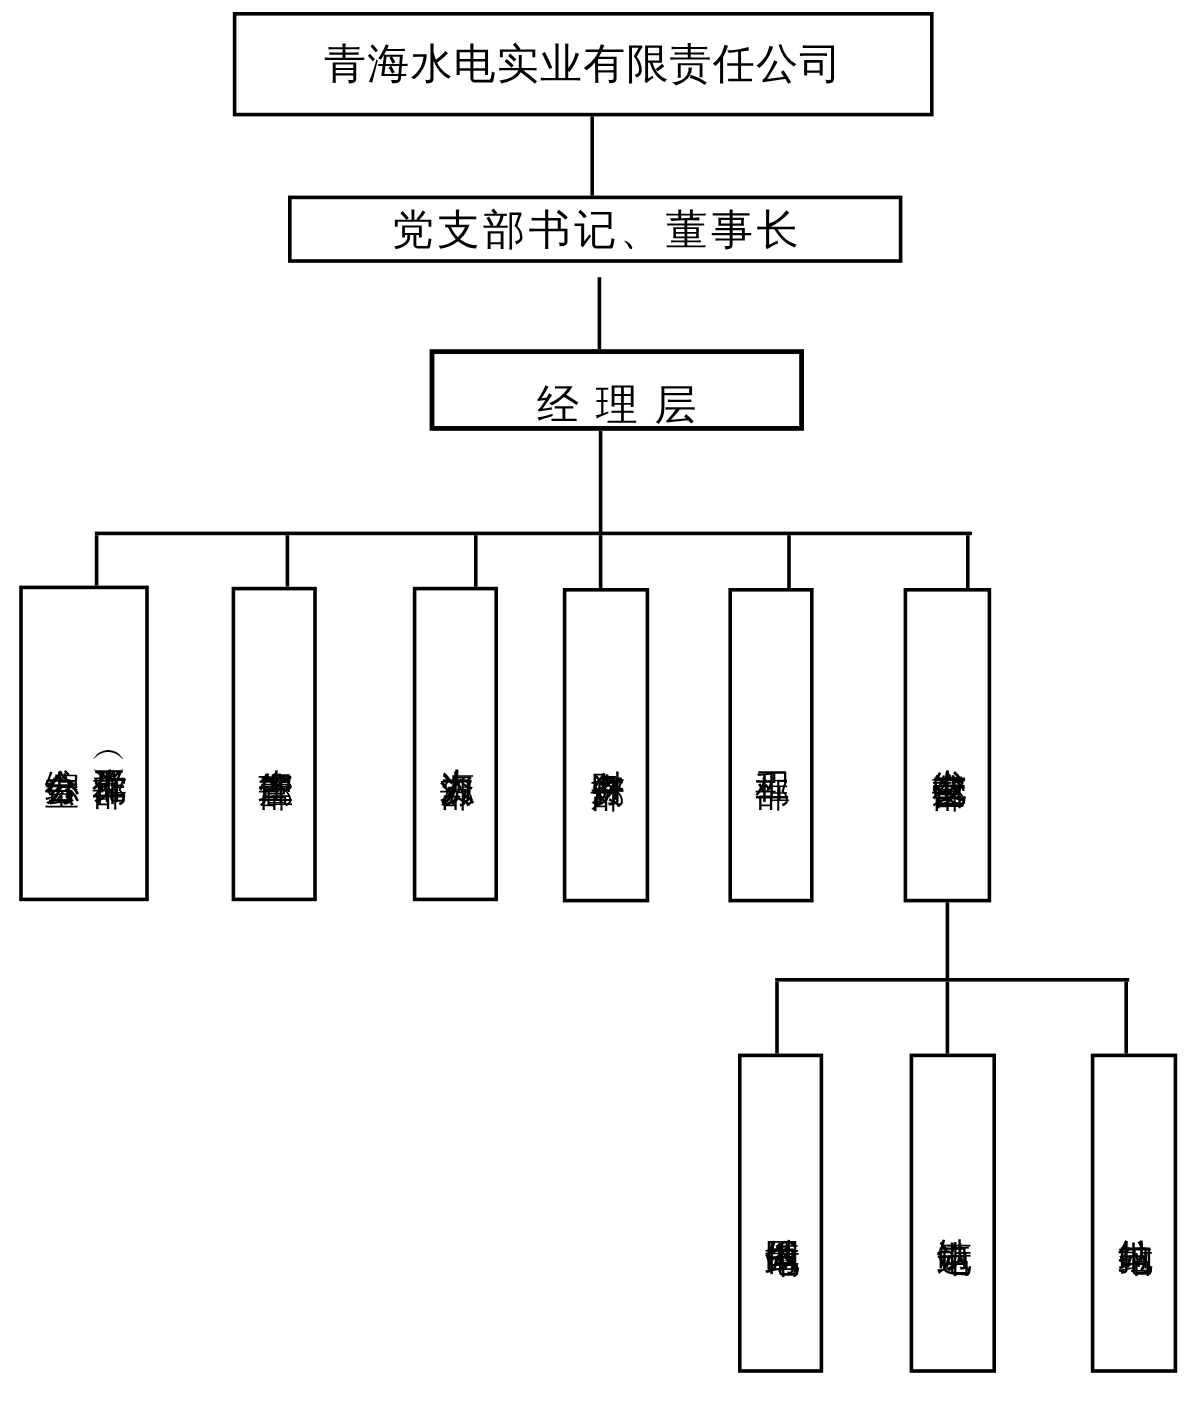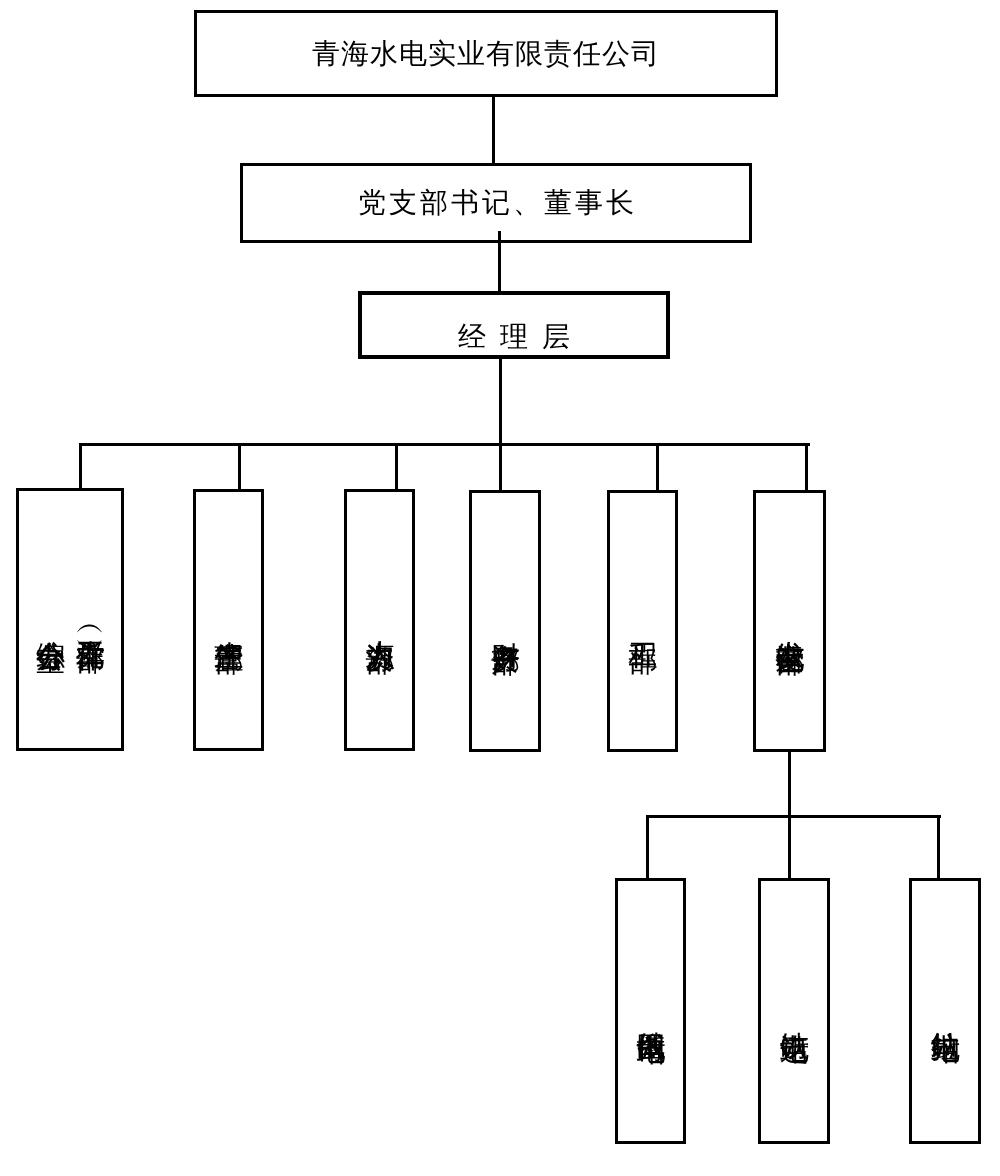--- a/index.html
+++ b/index.html
@@ -21,21 +21,21 @@
     position: absolute;
     box-sizing: border-box;
     border: 3px solid #000000;
     background: #ffffff;
     display: flex;
     align-items: center;
     justify-content: center;
     text-align: center;
   }
   .hbox {
-    font-size: 28px;
+    font-size: 35px;
     letter-spacing: 1px;
     white-space: nowrap;
   }
   .vbox {
     font-size: 29px;
   }
   .vtext {
     writing-mode: vertical-rl;
     text-orientation: mixed;
     letter-spacing: 1px;
@@ -53,21 +53,21 @@
 </style>
 </head>
 <body>
 
 <div id="stage">
 
   <div class="box hbox" style="left:194px; top:10px; width:584px; height:87px;">
     <span>青海水电实业有限责任公司</span>
   </div>
 
-  <div class="box hbox" style="left:240px; top:163px; width:512px; height:80px;">
+  <div class="box hbox" style="left:240px; top:163px; width:512px; height:56px;">
     <span class="spaced3">党支部书记、董事长</span>
   </div>
 
   <div class="box hbox" style="left:358px; top:291px; width:312px; height:68px; border-width:4px;">
     <span class="spaced14">经理层</span>
   </div>
 
   <div class="line" style="left:492px; top:97px;  width:3px; height:66px;"></div>
   <div class="line" style="left:498px; top:231px; width:3px; height:60px;"></div>
   <div class="line" style="left:499px; top:359px; width:3px; height:87px;"></div>

